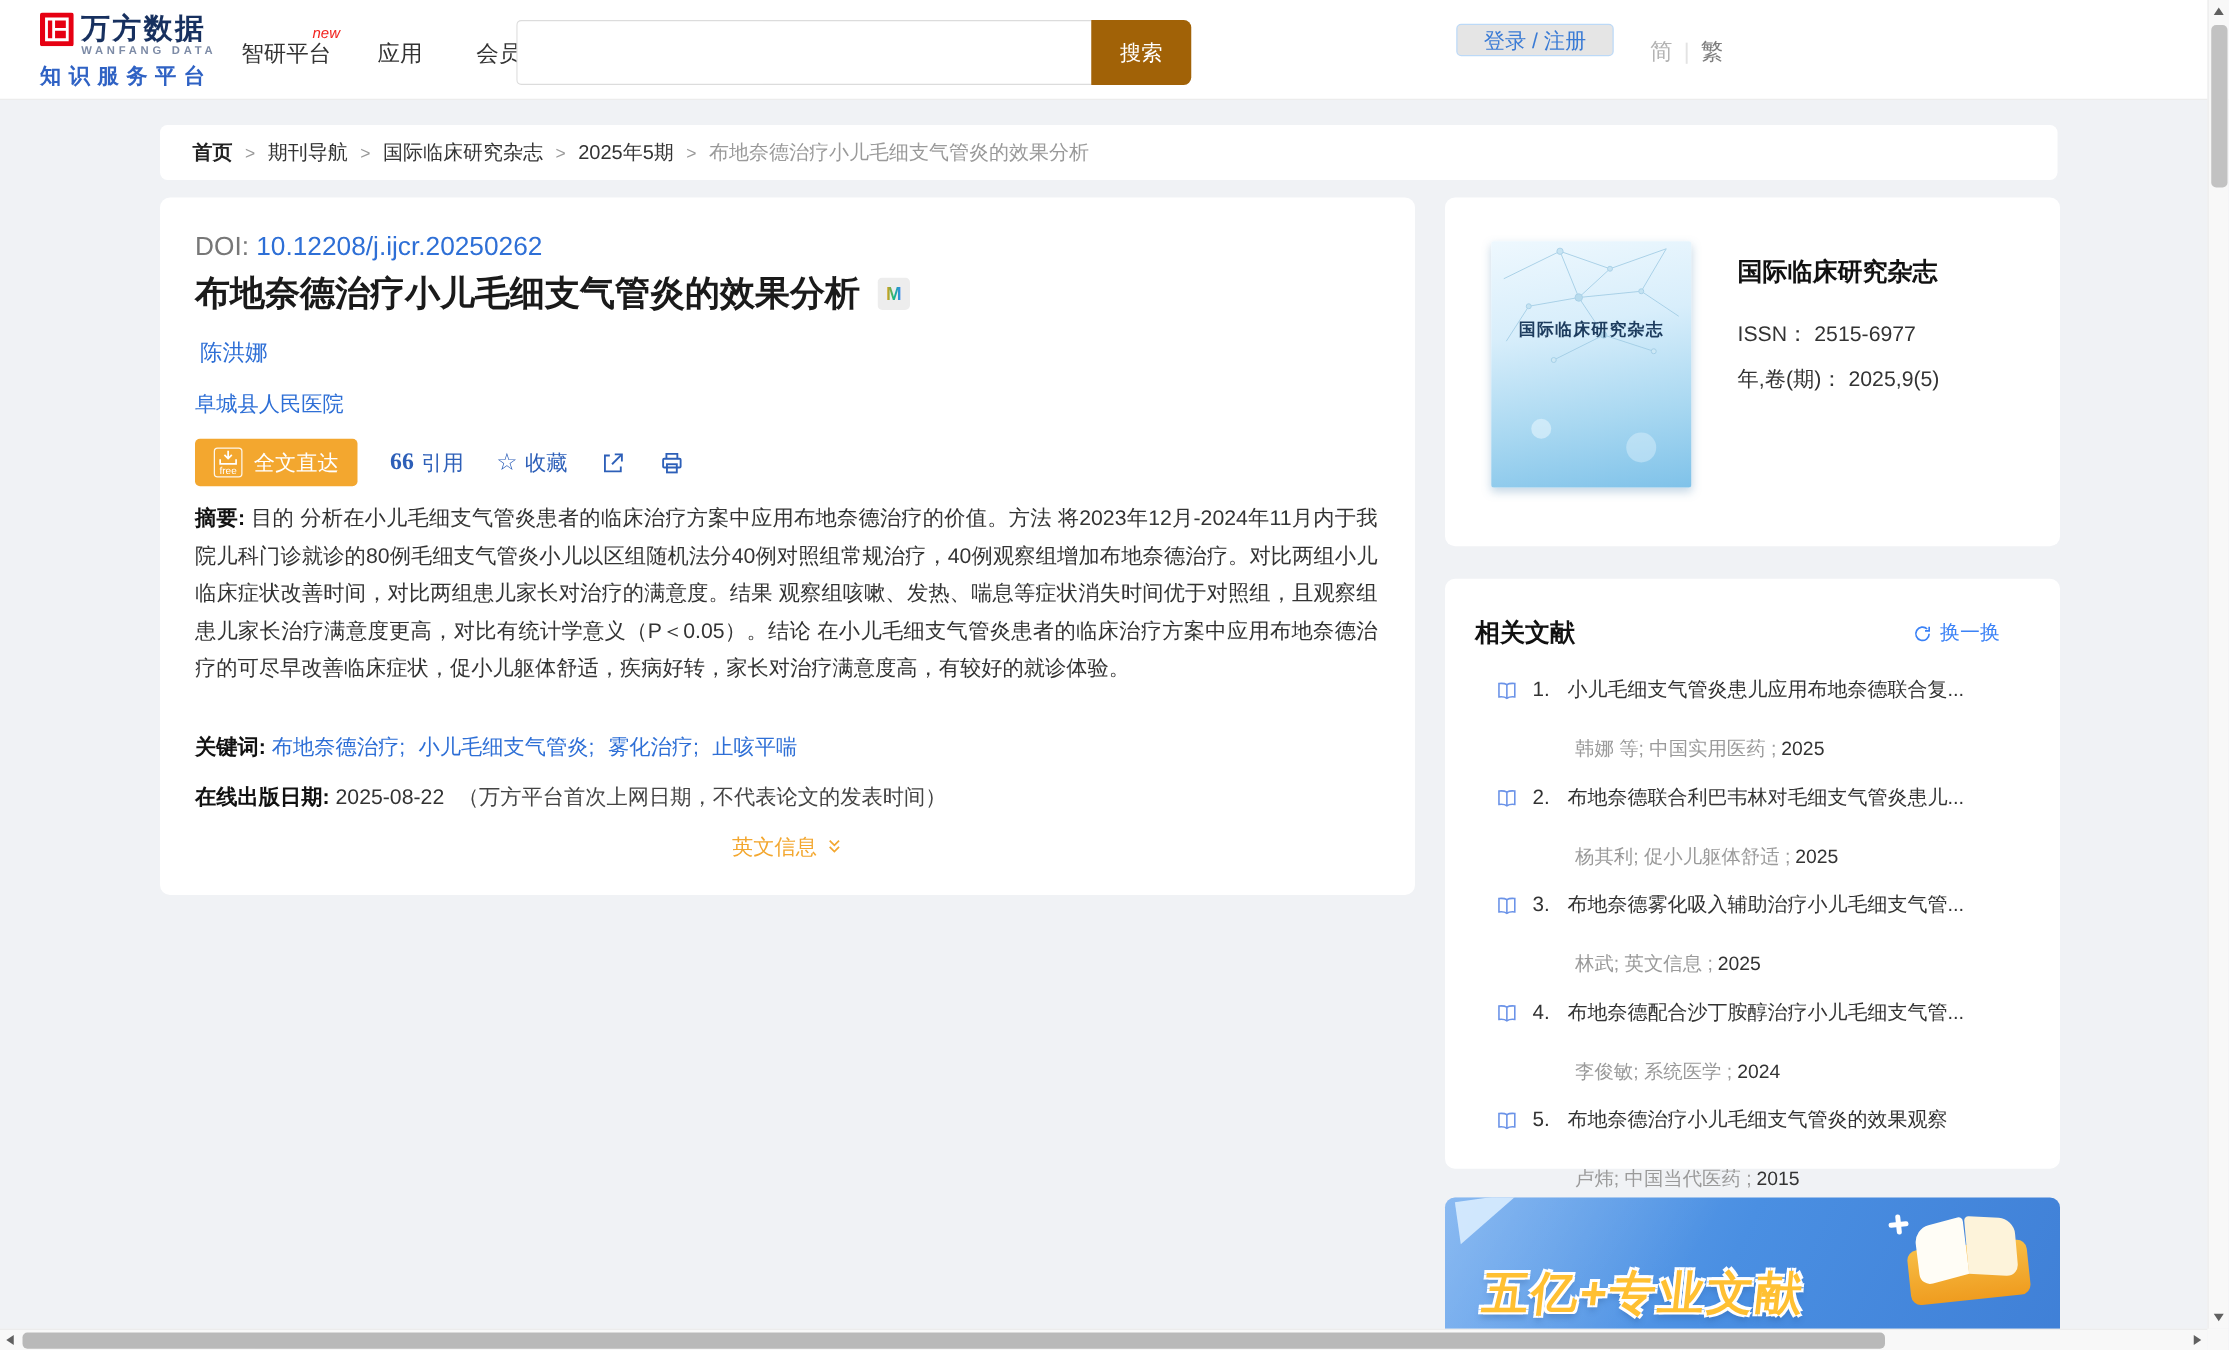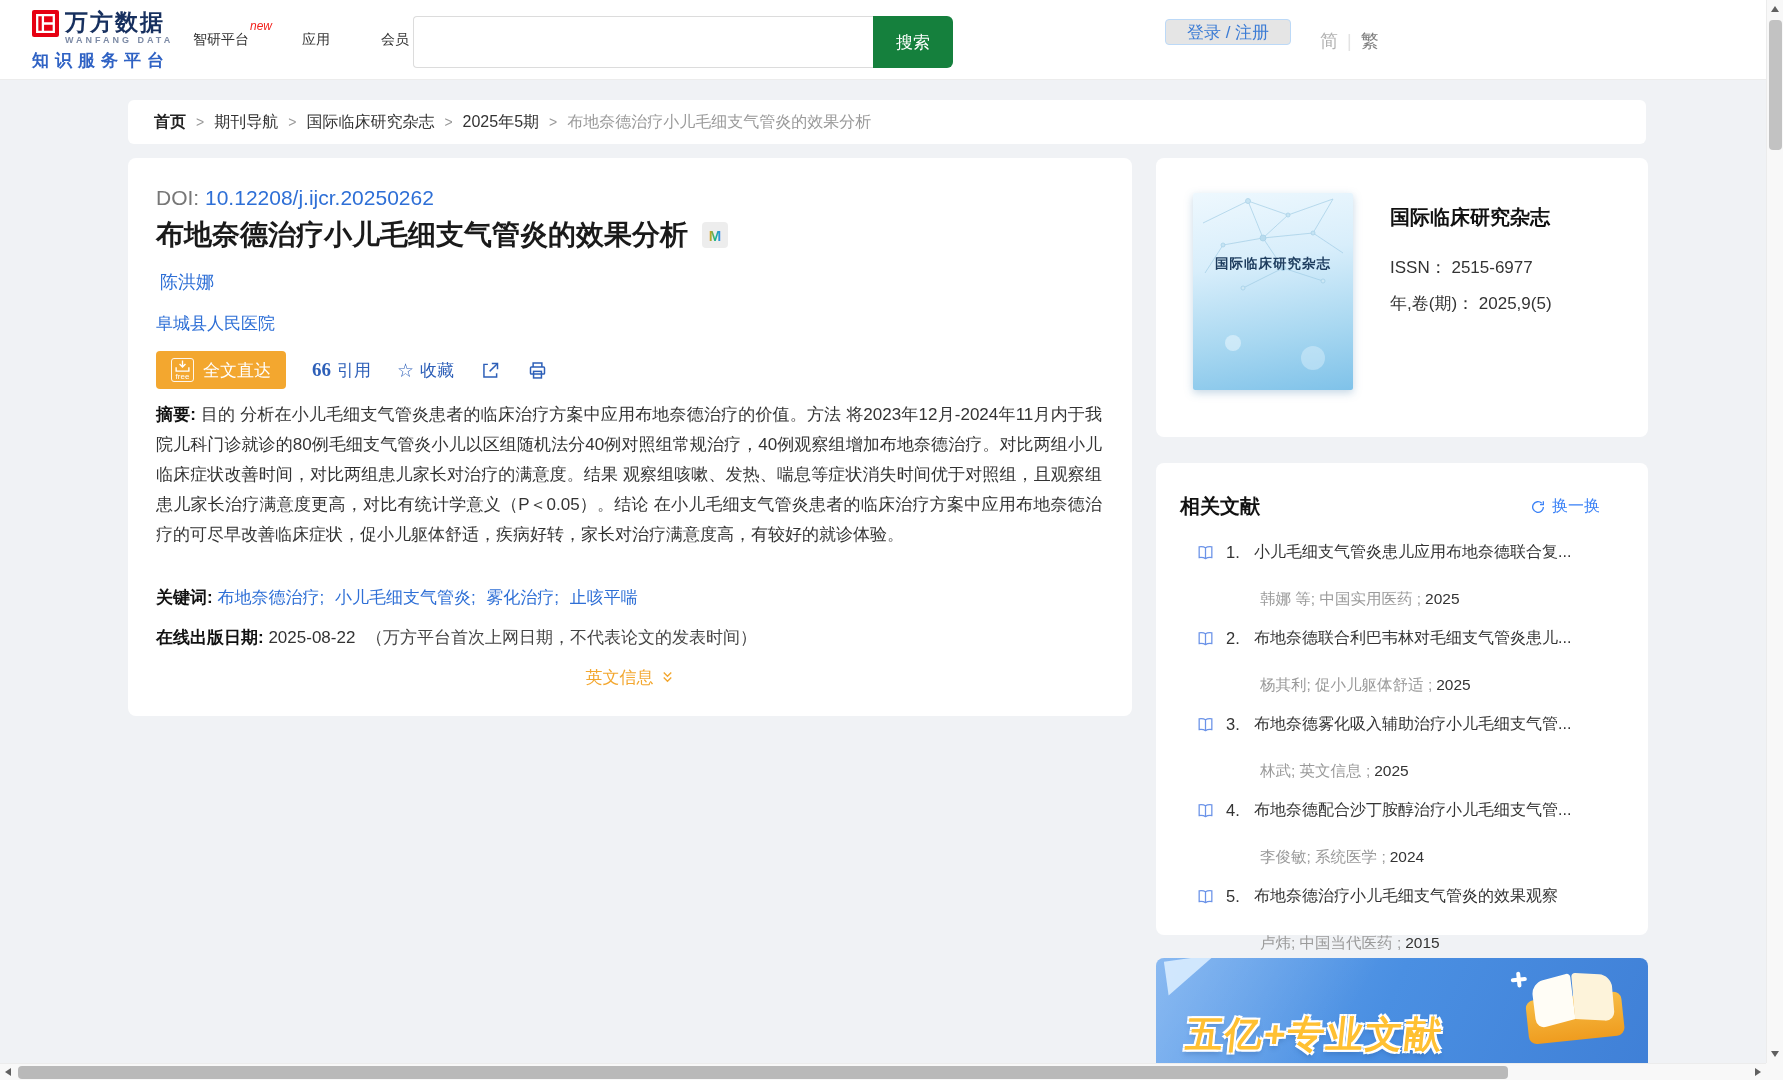--- a/index.html
+++ b/index.html
@@ -7,26 +7,26 @@
   body { font-family:"Liberation Sans","DejaVu Sans",sans-serif; background:#f0f2f5; position:relative; color:#333; }
 
   
   .header { position:absolute; top:0; left:0; width:1783px; height:80px; background:#fff; border-bottom:1px solid #ececec; z-index:5; }
   .logo-block { position:absolute; left:32px; top:10px; }
   .logo-row { display:flex; align-items:flex-start; gap:6px; }
   .logo-txt { display:flex; flex-direction:column; }
   .brand-cn { font-size:23px; font-weight:bold; color:#17305f; letter-spacing:2px; line-height:24px; }
   .brand-en { font-size:9px; color:#7d8ba6; letter-spacing:3px; font-weight:bold; margin-top:1px; }
   .tagline { font-size:17px; color:#2f62c4; letter-spacing:6px; margin-top:4px; font-weight:bold; }
-  .nav-item { position:absolute; top:31px; font-size:14px; color:#333; cursor:pointer; }
+  .nav-item { position:absolute; top:31px; font-size:18px; color:#333; cursor:pointer; }
   .nav1 { left:193px; } .nav2 { left:302px; } .nav3 { left:381px; }
   .nav-badge { position:absolute; left:250px; top:19px; font-size:12px; color:#f2231e; font-style:italic; }
   .search-wrap { position:absolute; left:413px; top:16px; display:flex; }
   .search-input { width:460px; height:52px; border:1px solid #dcdcdc; border-right:none; border-radius:4px 0 0 4px; background:#fff; font-size:16px; padding:0 12px; outline:none; }
-  .search-btn { width:80px; height:52px; background:#15803d; color:#fff; font-size:17px; border:none; border-radius:0 6px 6px 0; cursor:pointer; }
+  .search-btn { width:80px; height:52px; background:#a16207; color:#fff; font-size:17px; border:none; border-radius:0 6px 6px 0; cursor:pointer; }
   .login-btn { position:absolute; left:1165px; top:19px; width:126px; height:26px; background:#e5e5e5; border:1px solid #bcd9f7; border-radius:4px; color:#3a7bd5; font-size:17px; display:flex; align-items:center; justify-content:center; cursor:pointer; }
   .lang-wrap { position:absolute; left:1320px; top:29px; display:flex; align-items:center; font-size:18px; gap:9px; }
   .lang-s { color:#b3b3b3; cursor:pointer; }
   .lang-div { color:#e3e3e3; }
   .lang-t { color:#7d7d7d; cursor:pointer; }
 
   
   .v-scrollbar { position:absolute; top:0; right:0; width:17px; height:1063px; background:#f8f8f8; border-left:1px solid #ececec; z-index:60; }
   .v-thumb { position:absolute; top:20px; left:2px; width:13px; height:130px; background:#c2c2c2; border-radius:4px; }
   .tri-up { position:absolute; top:6px; left:4px; width:0; height:0; border-left:4.5px solid transparent; border-right:4.5px solid transparent; border-bottom:6px solid #606060; }

